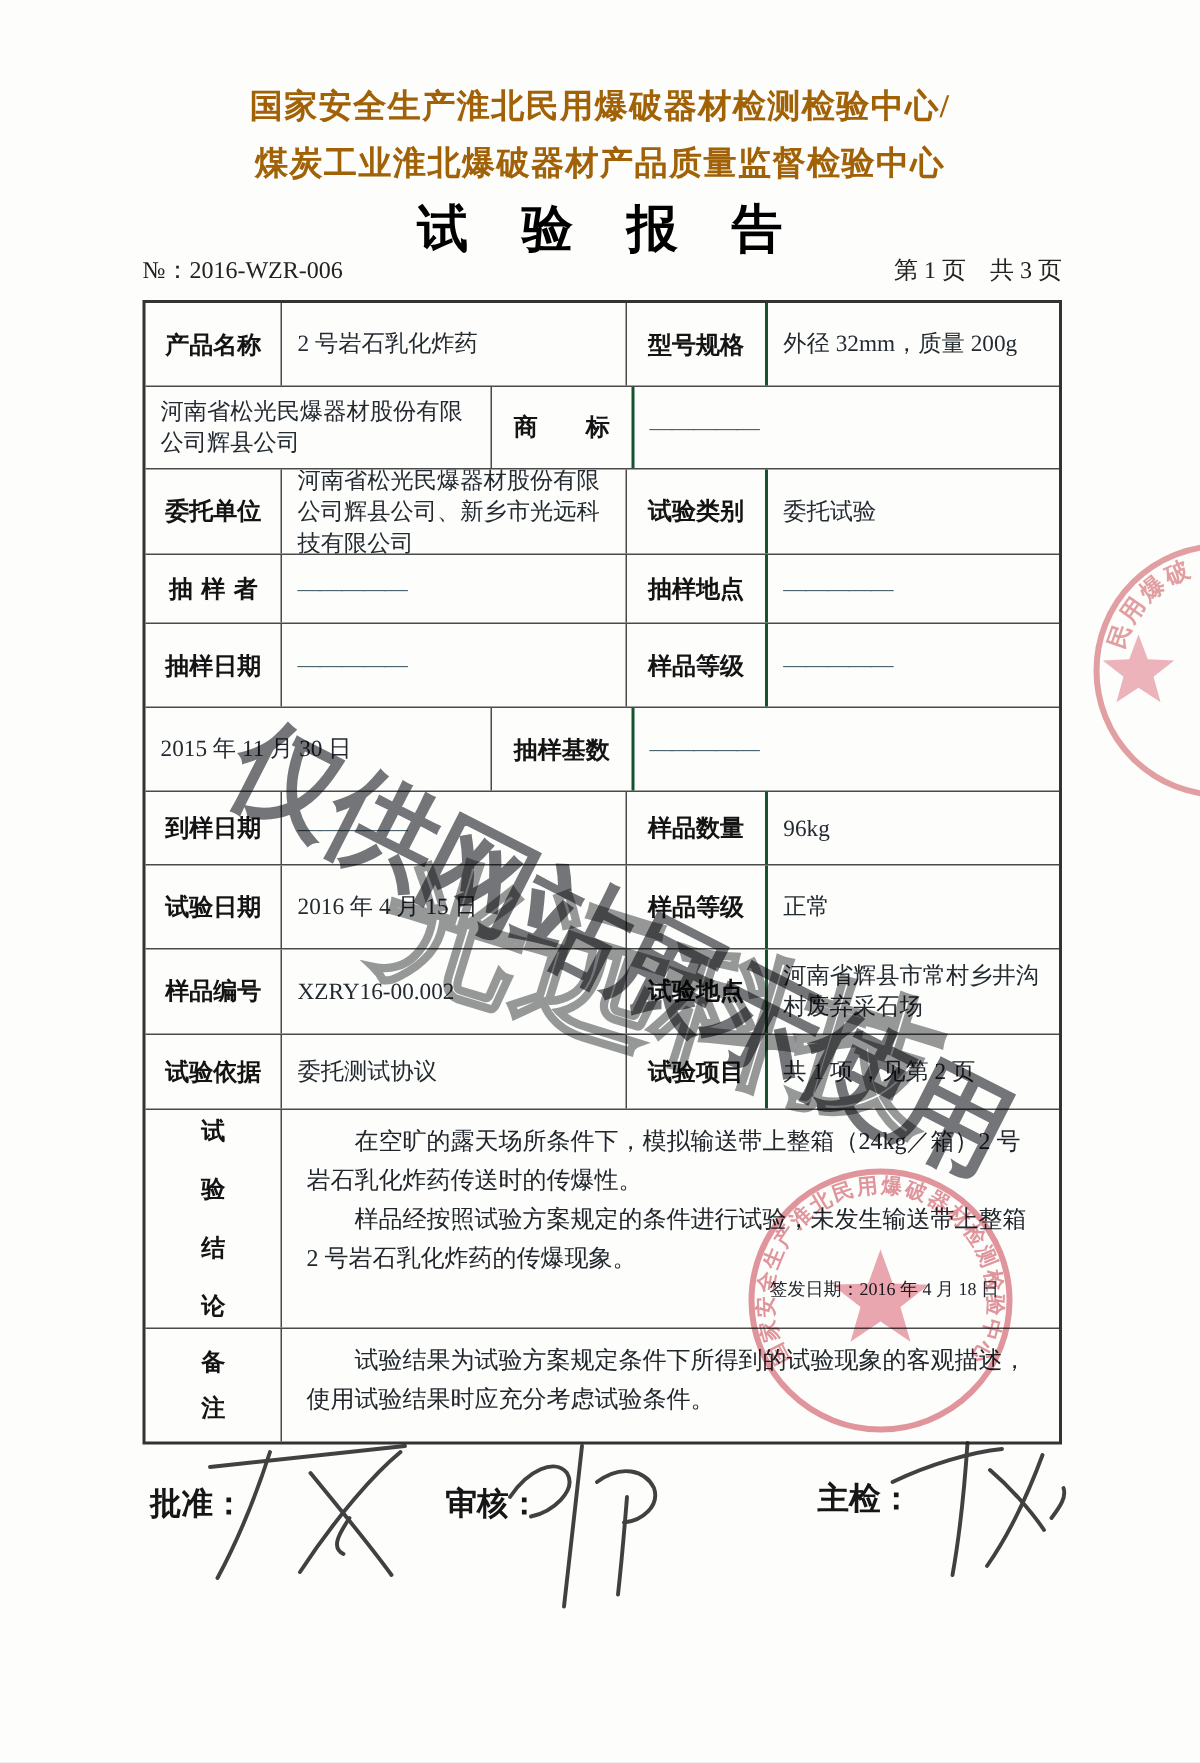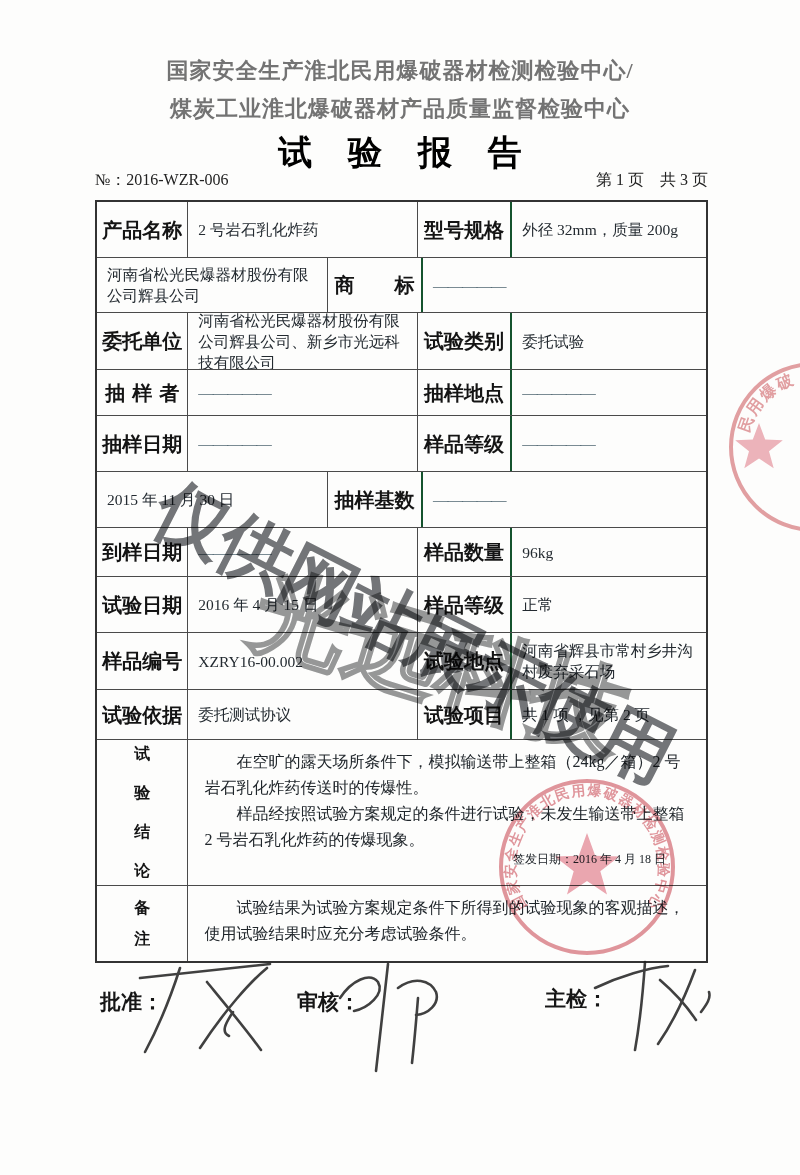--- a/index.html
+++ b/index.html
@@ -2,39 +2,39 @@
 <html><head>
 <meta charset="utf-8">
 <style>
   *{margin:0;padding:0;box-sizing:border-box}
   html,body{background:#e8e8e8}
   .page{position:relative;width:800px;height:1175px;margin:0 auto;background:#fdfdfc;
         overflow:hidden;color:#1e1e1e;font-family:"DejaVu Sans",sans-serif}
 
   
   .org-line{position:absolute;left:0;width:100%;text-align:center;font-size:22px;
-            font-weight:600;letter-spacing:1px;color:#737373;
+            font-weight:600;letter-spacing:1px;color:#a16207;
             font-family:"Liberation Serif","DejaVu Serif",serif}
   .org1{top:56px}.org2{top:94px}
   .report-title{position:absolute;top:130px;left:0;width:100%;text-align:center;
             font-size:34px;font-weight:800;letter-spacing:12px;text-indent:12px;color:#000000}
   .no-row{position:absolute;left:95px;top:170px;width:613px;display:flex;
           justify-content:space-between;font-size:16px;color:#222;
           font-family:"Liberation Serif","DejaVu Serif",serif}
 
   
   .tbl{position:absolute;left:95px;top:200px;width:613px;border:2px solid #333;background:transparent}
   .row{display:flex;border-bottom:1px solid #4a4a4a}
   .row:last-child{border-bottom:none}
   .cell{display:flex;align-items:center;overflow:hidden}
   .c1{width:92px;border-right:1px solid #4a4a4a}
   .c2{width:231px;border-right:1px solid #4a4a4a}
   .c3{width:95px;border-right:2px solid #14532d}
   .c4{width:195px}
-  .lab{justify-content:center;text-align:center;font-weight:700;font-size:20px;color:#141414;
+  .lab{justify-content:center;text-align:center;font-weight:700;font-size:16px;color:#141414;
        white-space:pre;line-height:20px}
   .val{padding:20px 10px;font-family:"Liberation Serif","DejaVu Serif",serif;
        font-size:15.5px;color:#232a30;line-height:21px}
   .is-dash{letter-spacing:-1px;color:#4e6570;font-weight:400}
   .vlab{flex-direction:column;justify-content:center}
   .vlab span{display:block;font-weight:700;font-size:16px;color:#141414}
   .gap18 span{margin:9px 0}.gap10 span{margin:5px 0}
   .bigbody{width:521px;position:relative;padding:9px 16px 0 16px;
        font-family:"Liberation Serif","DejaVu Serif",serif;font-size:16px;
        line-height:26px;color:#20262b;display:block}

